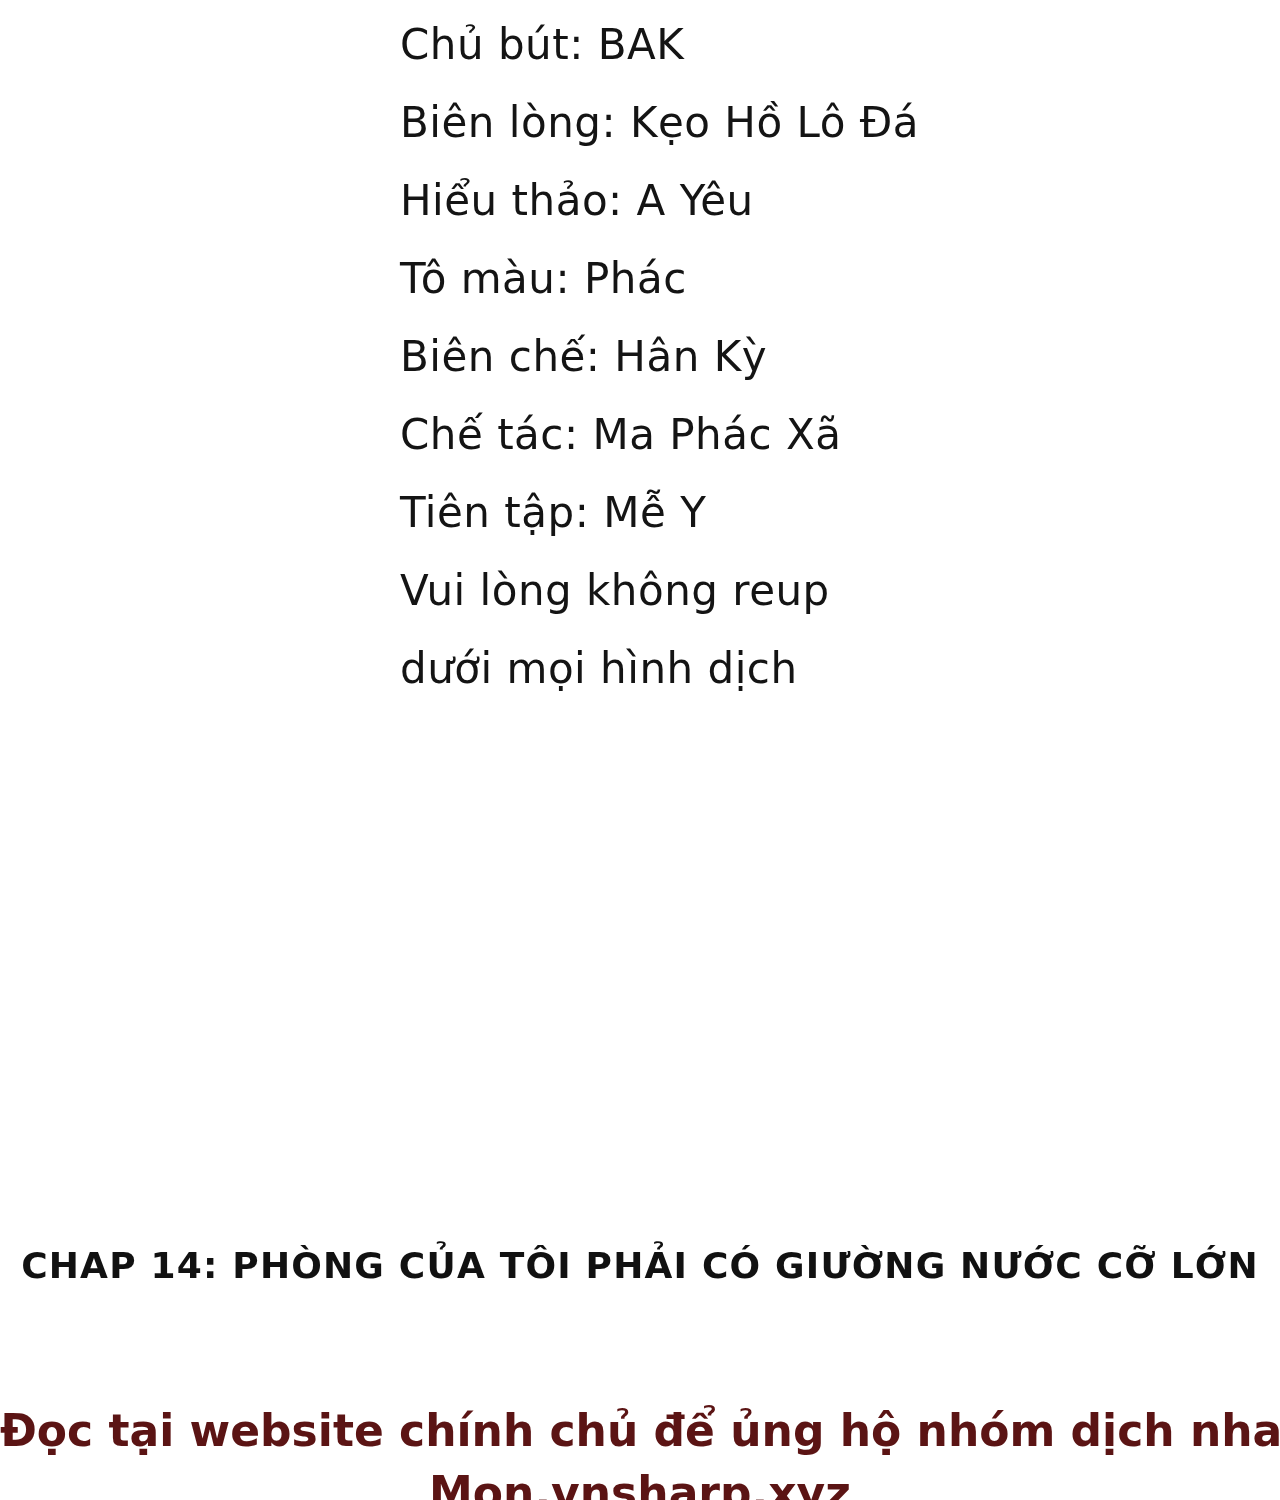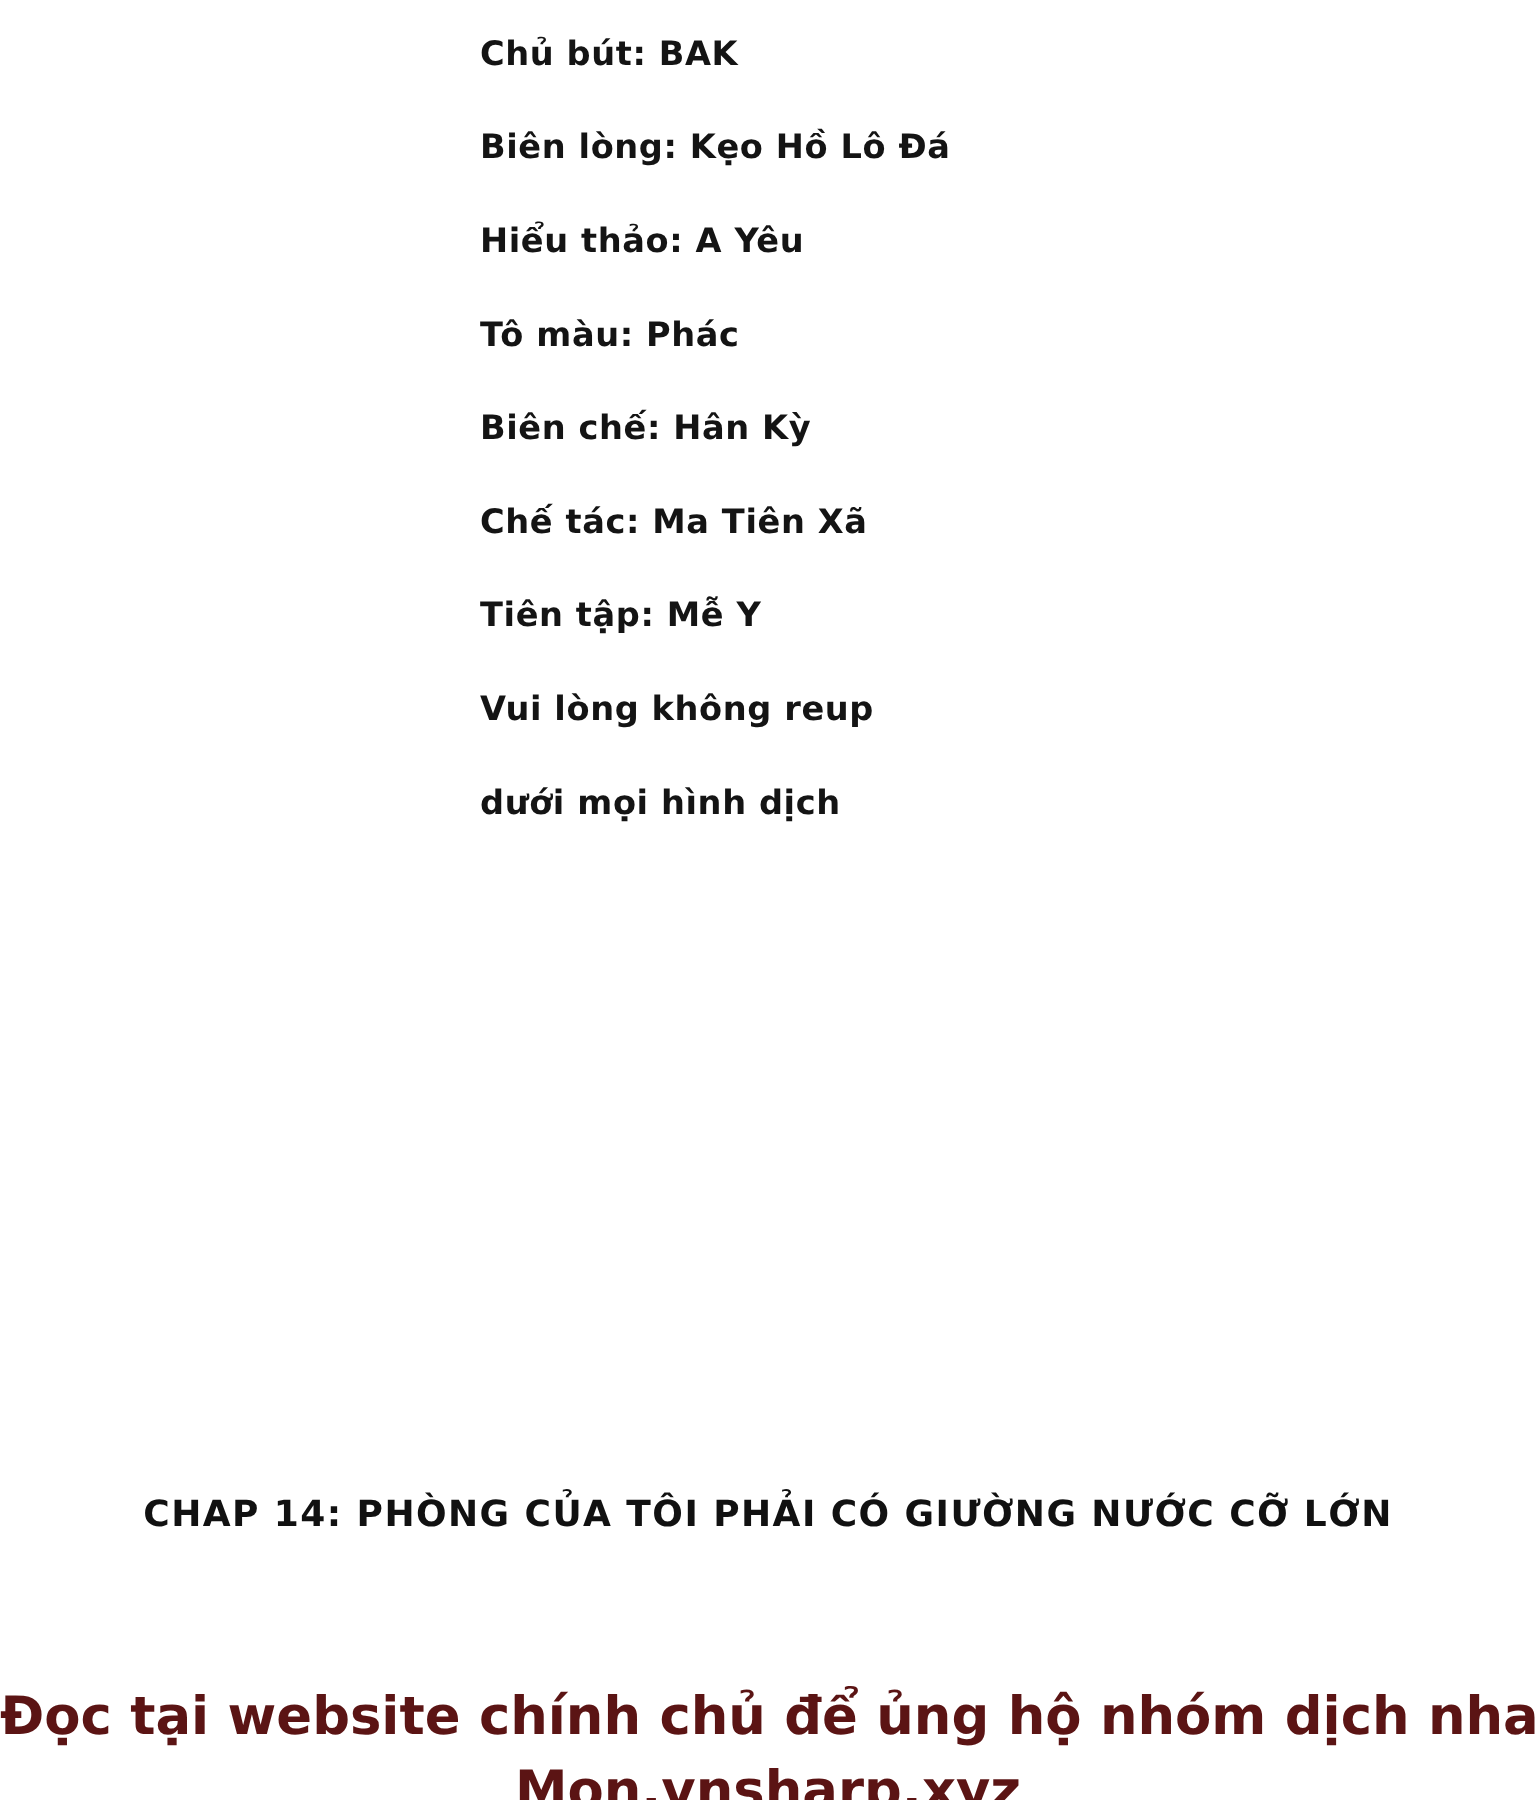--- a/index.html
+++ b/index.html
@@ -18,38 +18,38 @@
 
   
   .credits {
     position: absolute;
     left: 400px;
     top: 6px;
     width: 820px;
   }
   .credit-line {
     font-family: "DejaVu Sans", sans-serif;
-    font-weight: bold;
-    font-size: 28px;
+    font-weight: normal;
+    font-size: 42px;
     line-height: 78px;
     letter-spacing: 0.5px;
     color: #141414;
     white-space: nowrap;
   }
 
   
   .chapter-title {
     position: absolute;
     left: 0;
     top: 1245px;
     width: 1280px;
     text-align: center;
     font-family: "DejaVu Sans", sans-serif;
     font-weight: bold;
-    font-size: 30px;
+    font-size: 36px;
     letter-spacing: 1.2px;
     color: #111111;
     white-space: nowrap;
   }
 
   
   .promo {
     position: absolute;
     left: 0;
     top: 1400px;
@@ -76,21 +76,21 @@
 </style>
 </head>
 <body>
 
 <div class="credits">
   <div class="credit-line">Chủ bút: BAK</div>
   <div class="credit-line">Biên lòng: Kẹo Hồ Lô Đá</div>
   <div class="credit-line">Hiểu thảo: A Yêu</div>
   <div class="credit-line">Tô màu: Phác</div>
   <div class="credit-line">Biên chế: Hân Kỳ</div>
-  <div class="credit-line">Chế tác: Ma Tiên Xã</div>
+  <div class="credit-line">Chế tác: Ma Phác Xã</div>
   <div class="credit-line">Tiên tập: Mễ Y</div>
   <div class="credit-line">Vui lòng không reup</div>
   <div class="credit-line">dưới mọi hình dịch</div>
 </div>
 
 <div class="chapter-title">CHAP 14: PHÒNG CỦA TÔI PHẢI CÓ GIƯỜNG NƯỚC CỠ LỚN</div>
 
 <div class="promo">
   <div class="promo-line-1">Đọc tại website chính chủ để ủng hộ nhóm dịch nha:</div>
   <div class="promo-line-2">Mọn.vnsharp.xyz</div>

